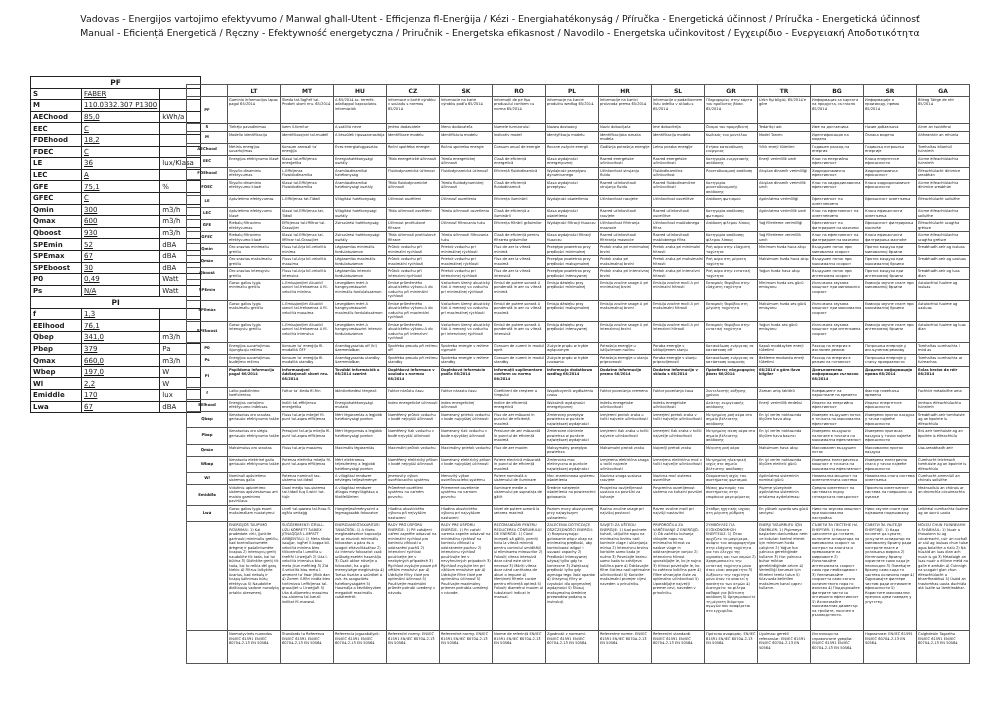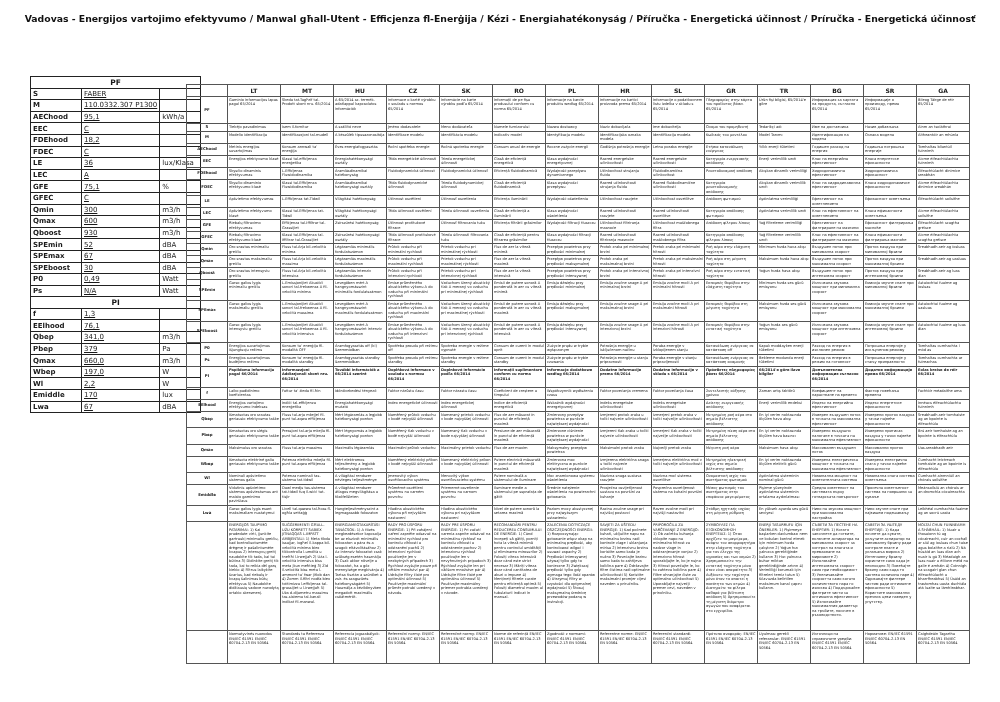--- a/index.html
+++ b/index.html
@@ -1,19 +1,19 @@
 <!DOCTYPE html>
 <html><head>
 <meta charset="utf-8">
 <style>
   html,body{margin:0;padding:0;background:#fff;}
   body{width:1000px;height:702px;overflow:hidden;position:relative;
        font-family:"DejaVu Sans",sans-serif;color:#1a1a1a;}
   .doc-header{position:absolute;top:12px;left:0;width:1000px;text-align:center;
-       font-size:9.3px;font-weight:bold;line-height:1.55;color:#111;}
+       font-size:9.3px;font-weight:normal;line-height:1.55;color:#111;}
   
   .left-table{position:absolute;left:30px;top:76px;border-collapse:collapse;table-layout:fixed;}
   .left-table td{border:1px solid #222;font-size:7px;height:10.6px;padding:0 2px;
        white-space:nowrap;overflow:hidden;vertical-align:middle;}
   .left-table .code{width:46px;font-weight:bold;}
   .left-table .val{width:58px;text-decoration:underline;}
   .left-table .unit{width:36px;}
   .left-table .sect{font-weight:bold;text-align:center;font-size:7.5px;}
   
   .grid{position:absolute;left:186px;top:84px;border-collapse:collapse;table-layout:fixed;width:784px;}
@@ -25,40 +25,41 @@
   .grid td.h-pf{height:24px;}
   .grid td.h-pi{height:18px;}
   .grid td.h-tips{height:106px;}
   .grid td.h-std{height:30px;}
 </style>
 </head>
 <body>
 
 <div class="doc-header">
   <div>Vadovas - Energijos vartojimo efektyvumo / Manwal għall-Utent - Efficjenza fl-Enerġija / Kézi - Energiahatékonyság / Příručka - Energetická účinnost / Príručka - Energetická účinnosť</div>
+  <div>Manual - Eficiență Energetică / Ręczny - Efektywność energetyczna / Priručnik - Energetska efikasnost / Navodilo - Energetska učinkovitost / Εγχειρίδιο - Ενεργειακή Αποδοτικότητα</div>
 </div>
 
 <table class="left-table">
   <tbody>
       <tr>
         <td class="sect" colspan="3">PF</td>
       </tr>
       <tr>
         <td class="code">S</td>
         <td class="val">FABER</td>
         <td class="unit"></td>
       </tr>
       <tr>
         <td class="code">M</td>
         <td class="val">110.0332.307 P1300</td>
         <td class="unit"></td>
       </tr>
       <tr>
         <td class="code">AEChood</td>
-        <td class="val">95,1</td>
+        <td class="val">85,0</td>
         <td class="unit">kWh/a</td>
       </tr>
       <tr>
         <td class="code">EEC</td>
         <td class="val">C</td>
         <td class="unit"></td>
       </tr>
       <tr>
         <td class="code">FDEhood</td>
         <td class="val">18,2</td>

